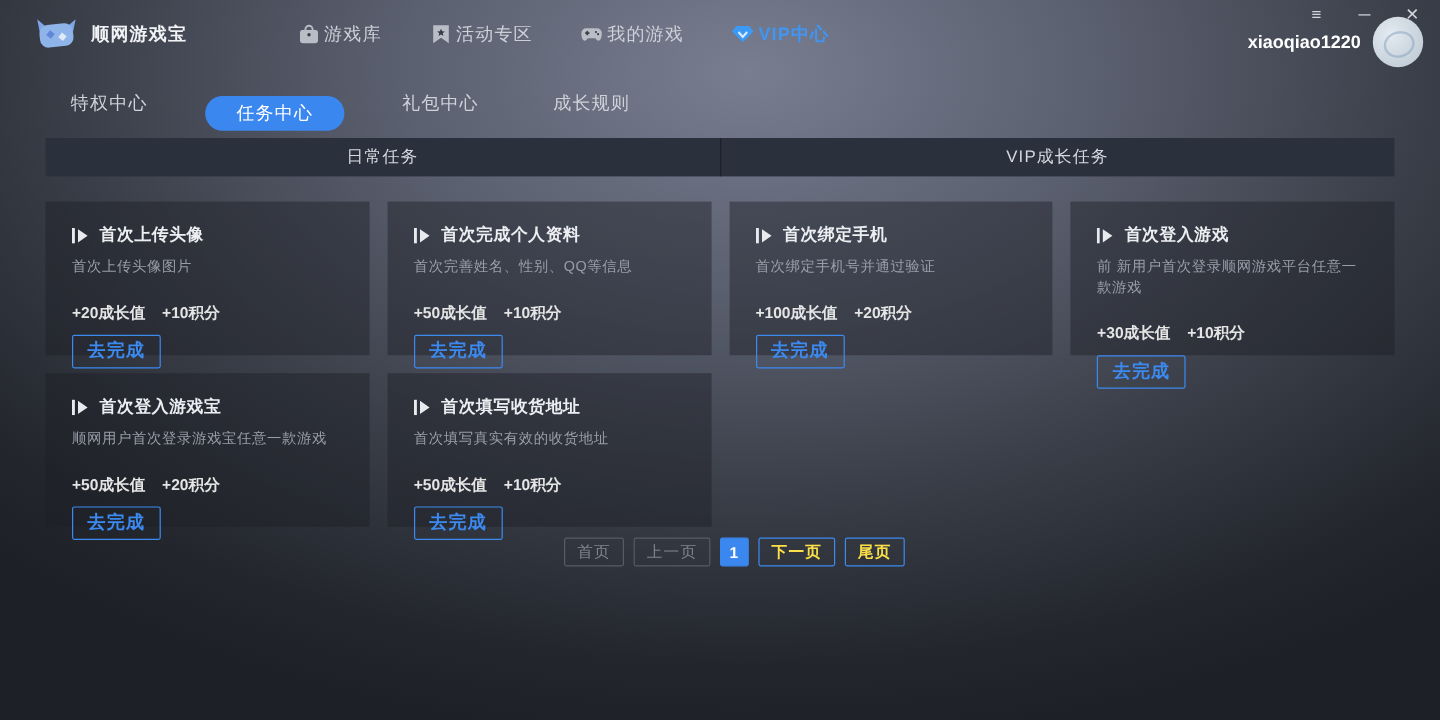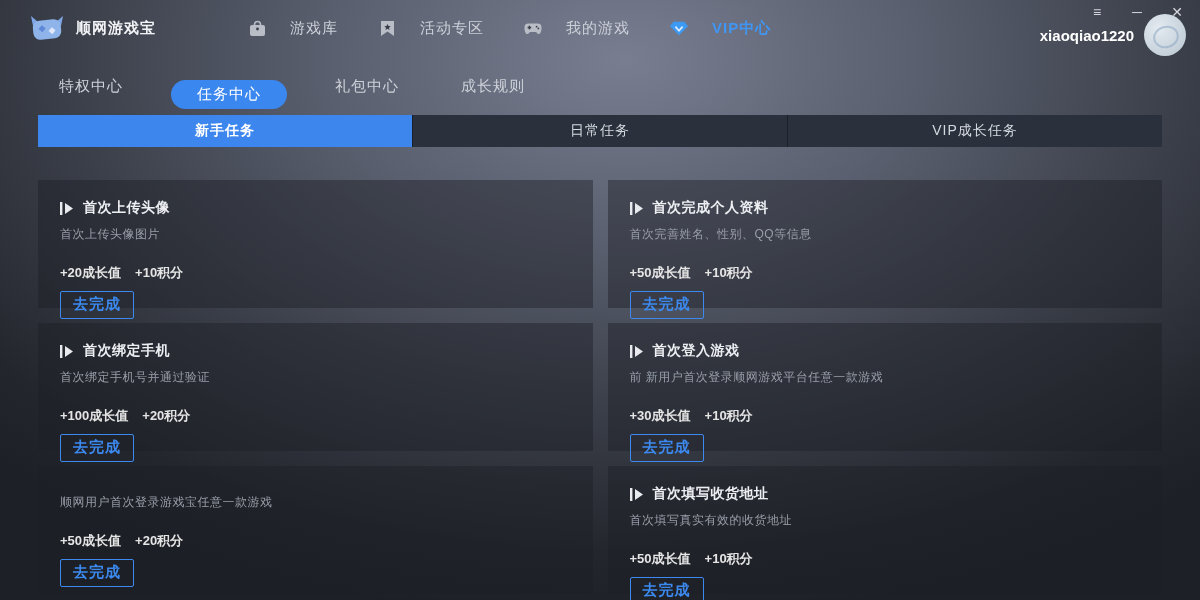--- a/index.html
+++ b/index.html
@@ -20,21 +20,21 @@
     align-items: center;
     padding-left: 28px;
     position: relative;
   }
   .brand { display: flex; align-items: center; gap: 10px; }
   .brand-logo { width: 38px; height: 32px; display: block; }
   .brand-name { font-size: 15px; font-weight: bold; color: #f2f3f6; letter-spacing: 1px; }
 
   .topnav { display: flex; align-items: center; gap: 40px; margin-left: 92px; }
   .nav-item {
-    display: flex; align-items: center; gap: 24px;
+    display: flex; align-items: center; gap: 4px;
     font-size: 15px; color: #ccd0d8; cursor: pointer;
     letter-spacing: 1px;
     text-align: right;
   }
   .nav-item .nicon { width: 18px; height: 18px; display: flex; align-items: center; justify-content: center; }
   .nav-item.active { color: #3f96f5; font-weight: bold; }
 
   .user-block {
     position: absolute; right: 14px; top: 14px;
     display: flex; align-items: center; gap: 10px;
@@ -83,23 +83,23 @@
   .task-tab {
     flex: 1; display: flex; align-items: center; justify-content: center;
     background: #2a303c; color: #d4d8df; font-size: 14px; cursor: pointer;
     letter-spacing: 1px;
   }
   .task-tab + .task-tab { border-left: 1px solid rgba(0,0,0,0.35); }
   .task-tab.active { background: #3c86ee; color: #ffffff; font-weight: bold; }
 
   
   .cards {
-    margin: 33px 38px 0 38px;
+    margin: 21px 38px 0 38px;
     display: grid;
-    grid-template-columns: repeat(2, 1fr);
+    grid-template-columns: repeat(4, 1fr);
     gap: 15px;
   }
   .card {
     height: 128px;
     background: rgba(28,31,38,0.45);
     padding: 19px 22px 0 22px;
   }
   .card-title-row { display: flex; align-items: center; gap: 9px; }
   .flag-icon { width: 14px; height: 13px; display: inline-flex; }
   .card-title { font-size: 14px; font-weight: bold; color: #eceef2; letter-spacing: 0.5px; }
@@ -203,21 +203,20 @@
 </div>
 
 <div class="subtabs">
   <span class="subtab">特权中心</span>
   <span class="subtab active">任务中心</span>
   <span class="subtab">礼包中心</span>
   <span class="subtab">成长规则</span>
 </div>
 
 <div class="task-tabs">
-  <div class="task-tab active">新手任务</div>
   <div class="task-tab">日常任务</div>
   <div class="task-tab">VIP成长任务</div>
 </div>
 
 <div class="cards">
 
   <div class="card">
     <div class="card-title-row">
       <span class="flag-icon">
         <svg width="14" height="13" viewBox="0 0 14 13">
@@ -279,20 +278,29 @@
       <span class="card-title">首次登入游戏</span>
     </div>
     <div class="card-desc">前 新用户首次登录顺网游戏平台任意一款游戏</div>
     <div class="card-reward">
       <span>+30成长值</span><span class="pts">+10积分</span>
     </div>
     <span class="go-btn">去完成</span>
   </div>
 
   <div class="card">
+    <div class="card-title-row">
+      <span class="flag-icon">
+        <svg width="14" height="13" viewBox="0 0 14 13">
+            <rect x="0" y="0" width="2.4" height="13" fill="#e8eaee"></rect>
+            <path d="M5 1 L13 6.5 L5 12 Z" fill="#e8eaee"></path>
+          </svg>
+      </span>
+      <span class="card-title">首次登入游戏宝</span>
+    </div>
     <div class="card-desc">顺网用户首次登录游戏宝任意一款游戏</div>
     <div class="card-reward">
       <span>+50成长值</span><span class="pts">+20积分</span>
     </div>
     <span class="go-btn">去完成</span>
   </div>
 
   <div class="card">
     <div class="card-title-row">
       <span class="flag-icon">

